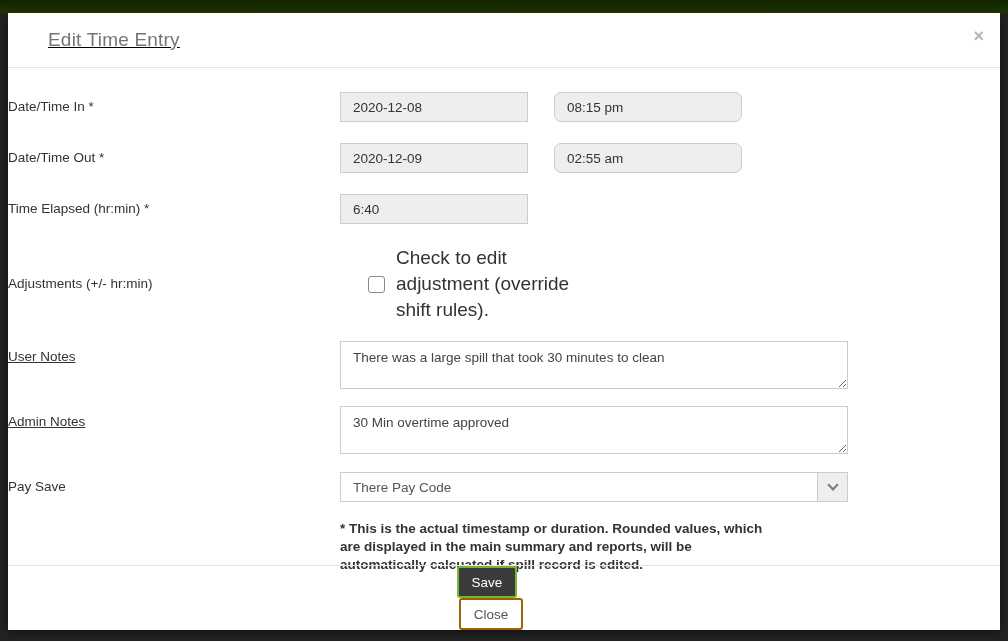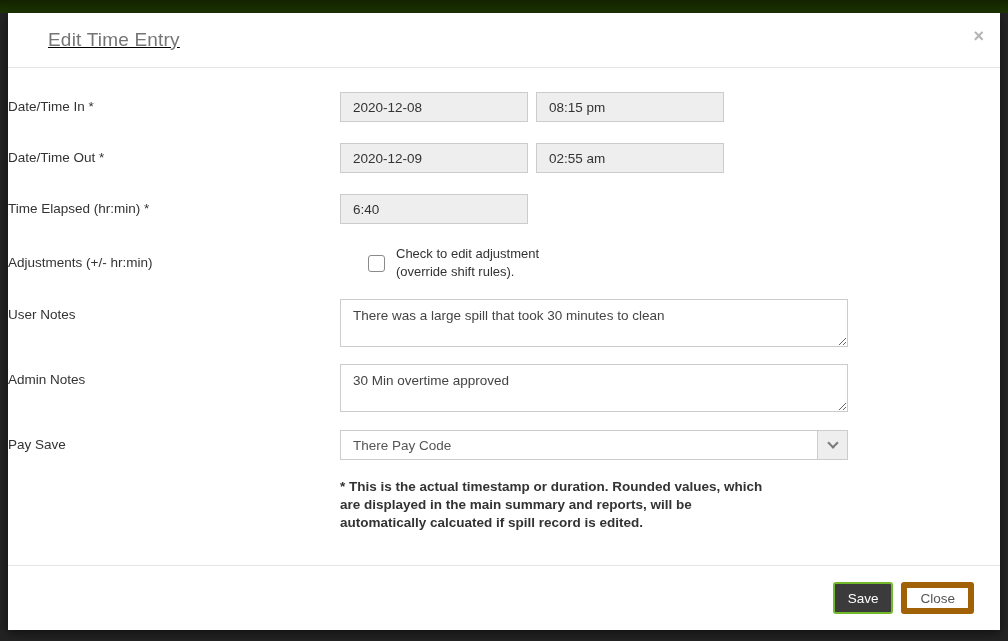--- a/index.html
+++ b/index.html
@@ -29,35 +29,35 @@
   .modal-body { padding-top:24px; }
   .form-row { display:flex; align-items:center; }
   .form-row.mb21 { margin-bottom:21px; }
   .form-row.mb18 { margin-bottom:18px; }
   .form-row.mb17 { margin-bottom:17px; }
   .form-row.top { align-items:flex-start; }
   .form-label {
     width:332px; padding-right:25px; 
     font-size:13.5px; color:#333; flex-shrink:0; line-height:16px;
   }
-  .form-row.top .form-label { padding-top:8px; }
+  .form-row.top .form-label { padding-top:8px;text-decoration:underline; }
   .ctl-input {
     width:188px; height:30px; background:#eeeeee; border:1px solid #cccccc;
     padding:0 12px; font-size:13.5px; color:#333;
     font-family:"Liberation Sans", sans-serif; border-radius:0;
   }
   .ctl-input.disabled { background:#e6e6e6; }
-  .time-input { margin-left:8px; }
+  .time-input { margin-left:26px;border-radius:7px; }
   .checkbox-group { display:flex; align-items:center; margin-left:28px; }
   .checkbox-box {
     width:17px; height:17px; border:1px solid #8a8a8a; border-radius:3px;
     background:#fff; flex-shrink:0; cursor:pointer;
   }
   .checkbox-text {
-    margin-left:11px; font-size:13px; color:#333; line-height:18px; width:178px;
+    margin-left:11px; font-size:19px; color:#333; line-height:26px; width:178px;
   }
   .ctl-textarea {
     width:508px; height:48px; background:#fff; border:1px solid #cccccc;
     padding:7px 12px; font-size:13.5px; color:#444; line-height:17px;
     font-family:"Liberation Sans", sans-serif; resize:both; border-radius:0;
   }
   .ctl-select {
     width:508px; height:30px; background:#fff; border:1px solid #cccccc;
     display:flex; align-items:center; cursor:pointer; position:relative;
   }
@@ -70,31 +70,31 @@
     width:8px; height:8px; border-right:2px solid #7a7a7a; border-bottom:2px solid #7a7a7a;
     transform:rotate(45deg); margin-top:-4px;
   }
   .footnote {
     margin-left:332px; margin-top:18px; width:432px;
     font-size:13.5px; font-weight:700; color:#333; line-height:18px;
   }
   .modal-footer {
     position:absolute; left:0; bottom:0; width:100%; height:65px;
     border-top:1px solid #e5e5e5; display:flex; align-items:center;
-    justify-content:flex-end; padding-right:26px;
+    justify-content:flex-end; padding-right:26px;flex-direction:column;
   }
   .btn {
     height:32px; font-size:13.5px; font-family:"Liberation Sans", sans-serif;
     border-radius:3px; cursor:pointer; padding:0 13px;
   }
   .btn-save {
     background:#3b3b3b; color:#ffffff; border:2px solid #72b92b; margin-right:8px;
   }
   .btn-close {
-    background:#ffffff; color:#555555; border:6px solid #a16207;text-align:center;
+    background:#ffffff; color:#555555; border:2px solid #a16207;text-align:center;
   }
 </style>
 </head>
 <body>
 
 <div class="top-green-bar"></div>
 
 <div class="modal">
 
   <div class="modal-header">

